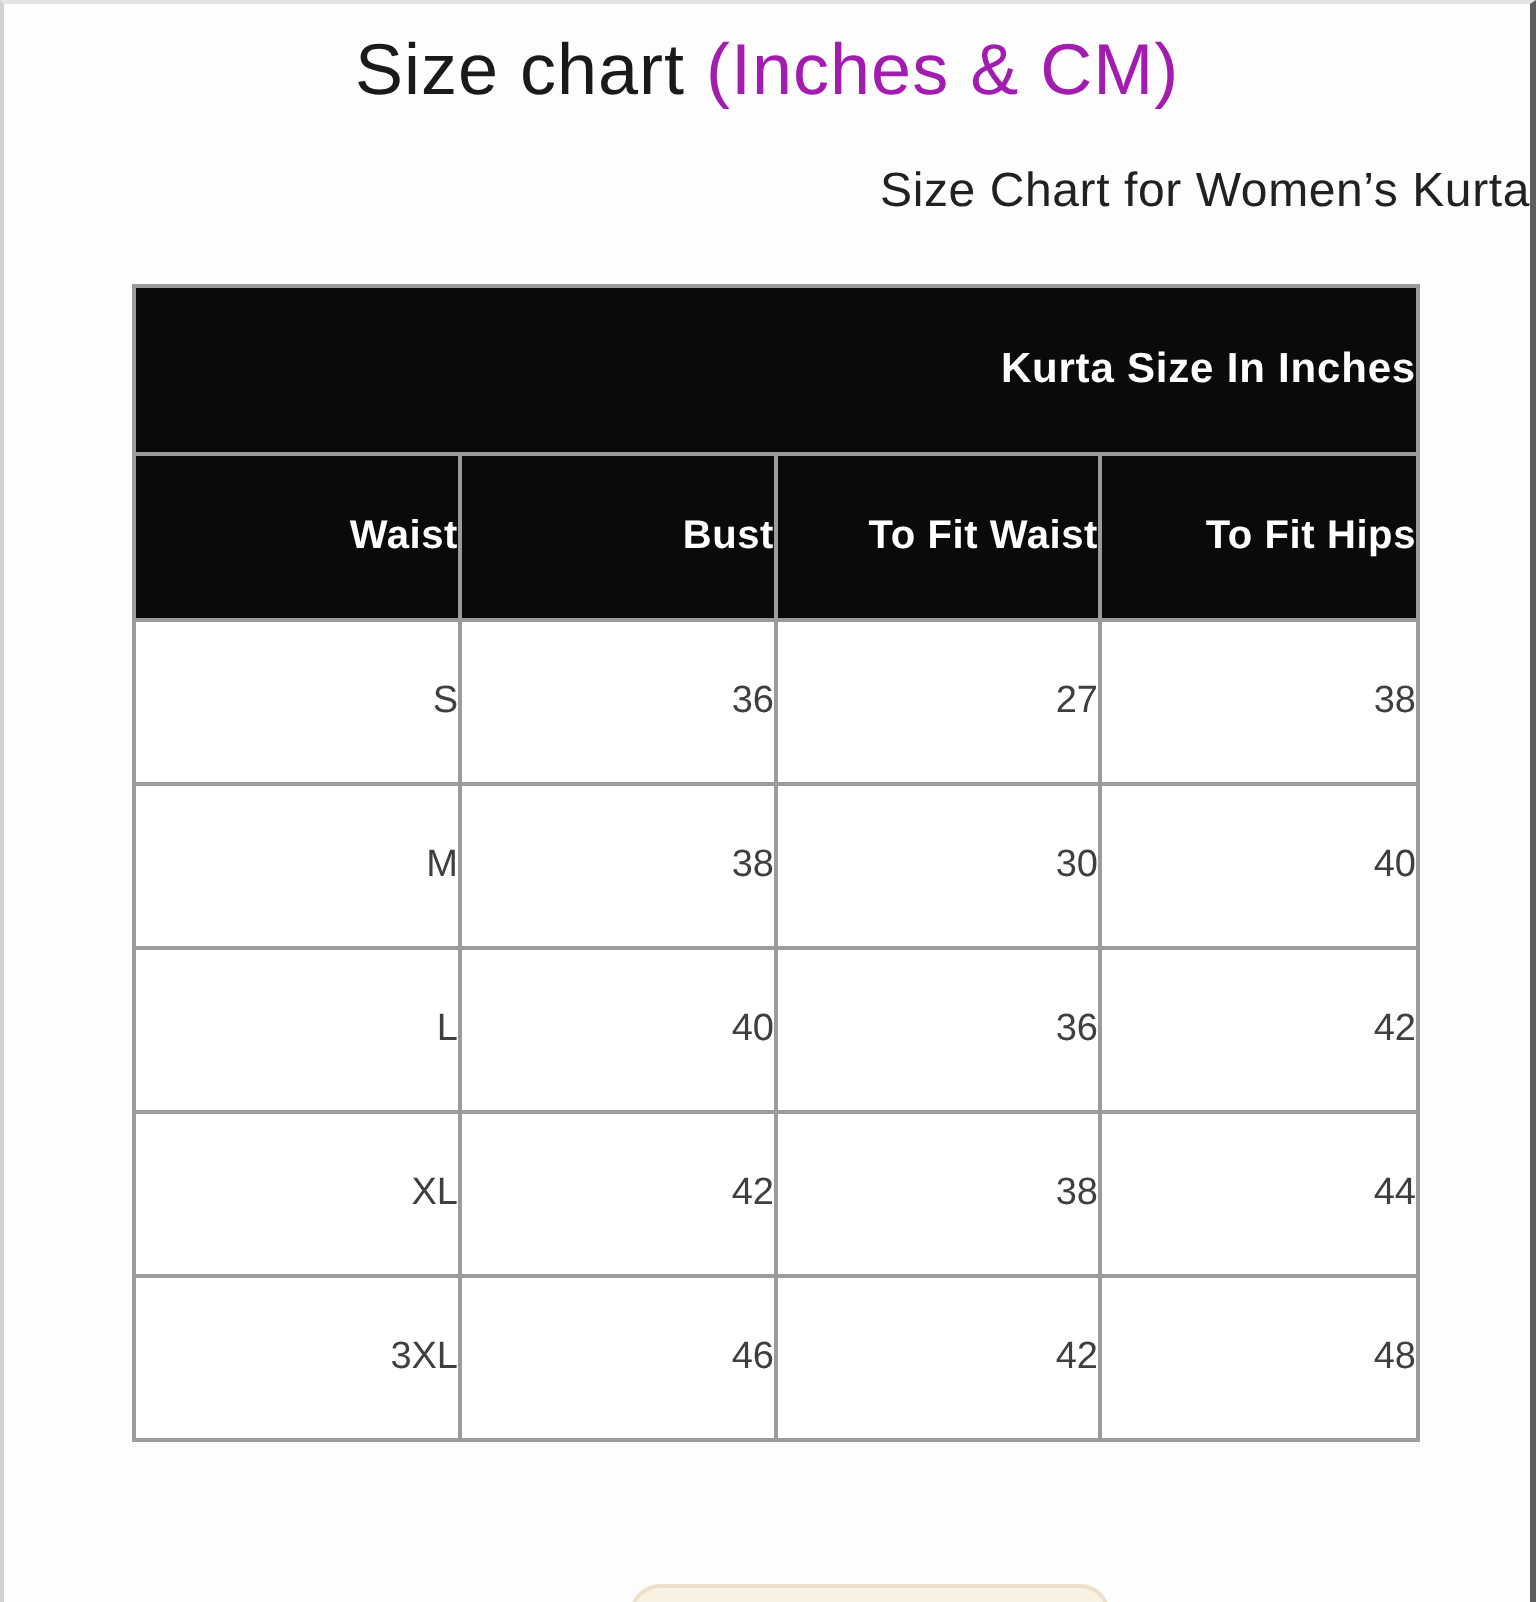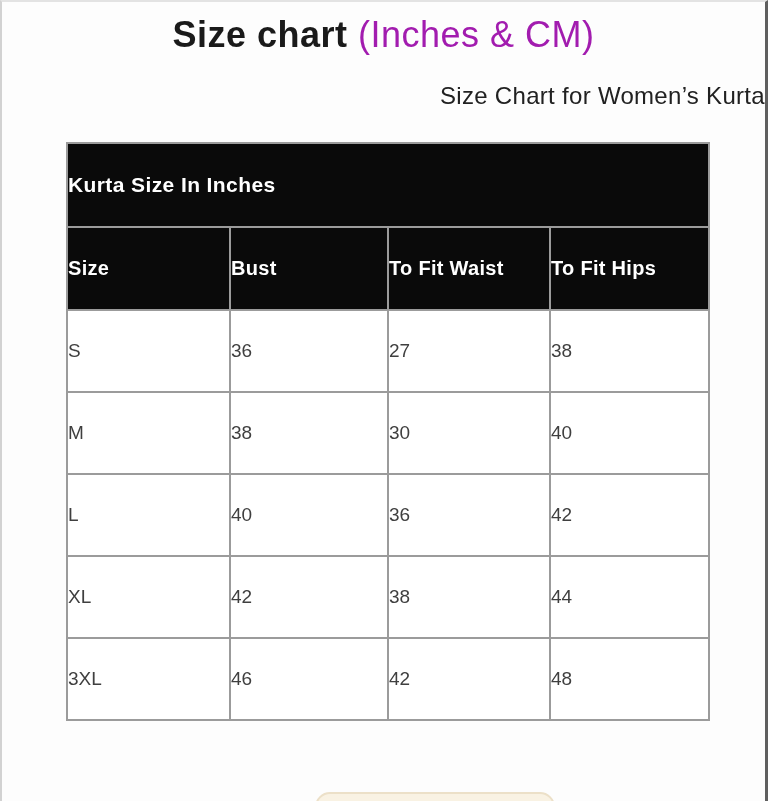--- a/index.html
+++ b/index.html
@@ -22,21 +22,21 @@
   .page-title {
     position: absolute;
     top: 12px;
     left: 0;
     width: 100%;
     text-align: center;
     font-size: 36px;
     color: #1a1a1a;
     letter-spacing: 0.5px;
   }
-  .page-title .bold-part  { font-weight: 700; }
+  .page-title .bold-part  { font-weight: 400; }
   .page-title .light-part { font-weight: 400; color: #a21caf; }
   .page-subtitle {
     position: absolute;
     top: 80px;
     left: 0;
     width: 100%;
     text-align: right;
     font-size: 24px;
     font-weight: 500;
     color: #212121;
@@ -49,21 +49,21 @@
     width: 642px;
   }
   table.size-table {
     width: 100%;
     border-collapse: collapse;
     table-layout: fixed;
   }
   table.size-table th,
   table.size-table td {
     border: 2px solid #9b9b9b;
-    text-align: left;
+    text-align: right;
     vertical-align: middle;
     padding: 0;
   }
   th.banner-cell {
     height: 82px;
     background: #0a0a0a;
     color: #ffffff;
     font-size: 21px;
     font-weight: 700;
     letter-spacing: 0.4px;
@@ -110,21 +110,21 @@
         <col style="width:163px">
         <col style="width:158px">
         <col style="width:162px">
         <col style="width:159px">
       </colgroup>
       <thead>
         <tr>
           <th class="banner-cell" colspan="4">Kurta Size In Inches</th>
         </tr>
         <tr>
-          <th class="col-head">Size</th>
+          <th class="col-head">Waist</th>
           <th class="col-head">Bust</th>
           <th class="col-head">To Fit Waist</th>
           <th class="col-head">To Fit Hips</th>
         </tr>
       </thead>
       <tbody>
           <tr>
             <td class="body-cell">S</td>
             <td class="body-cell">36</td>
             <td class="body-cell">27</td>

